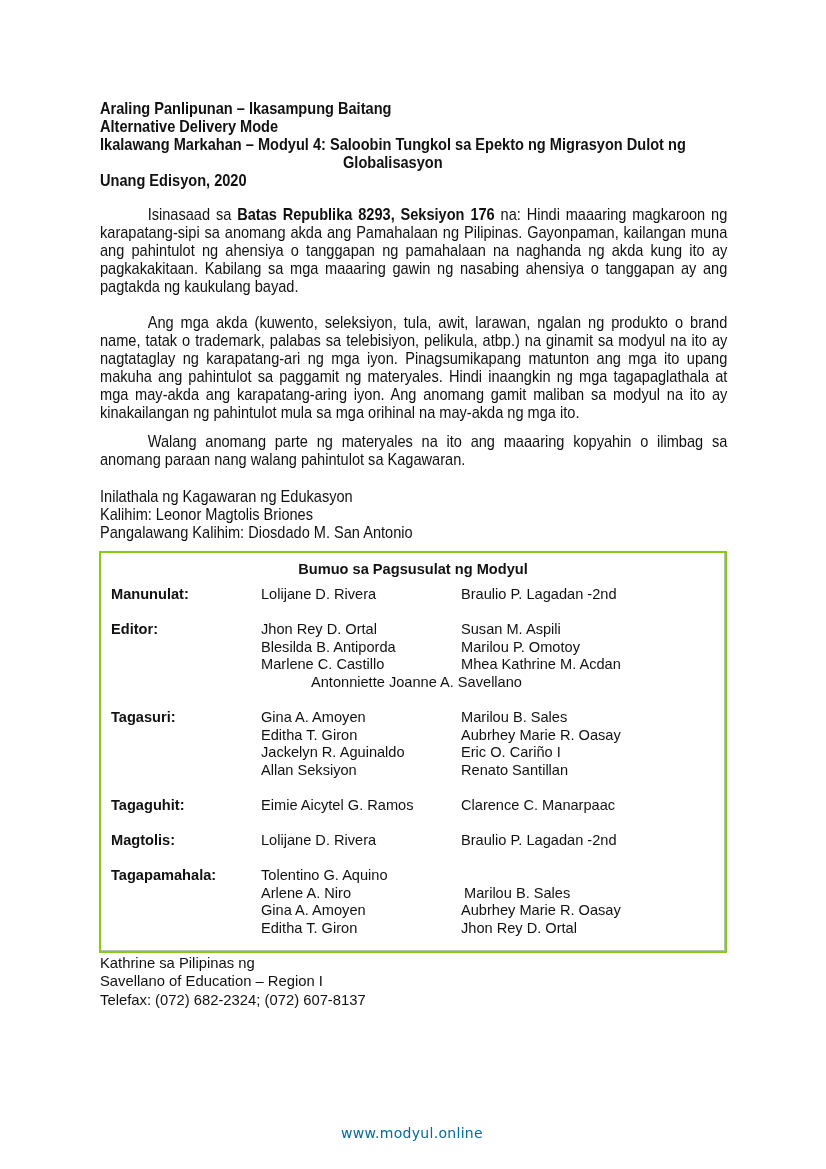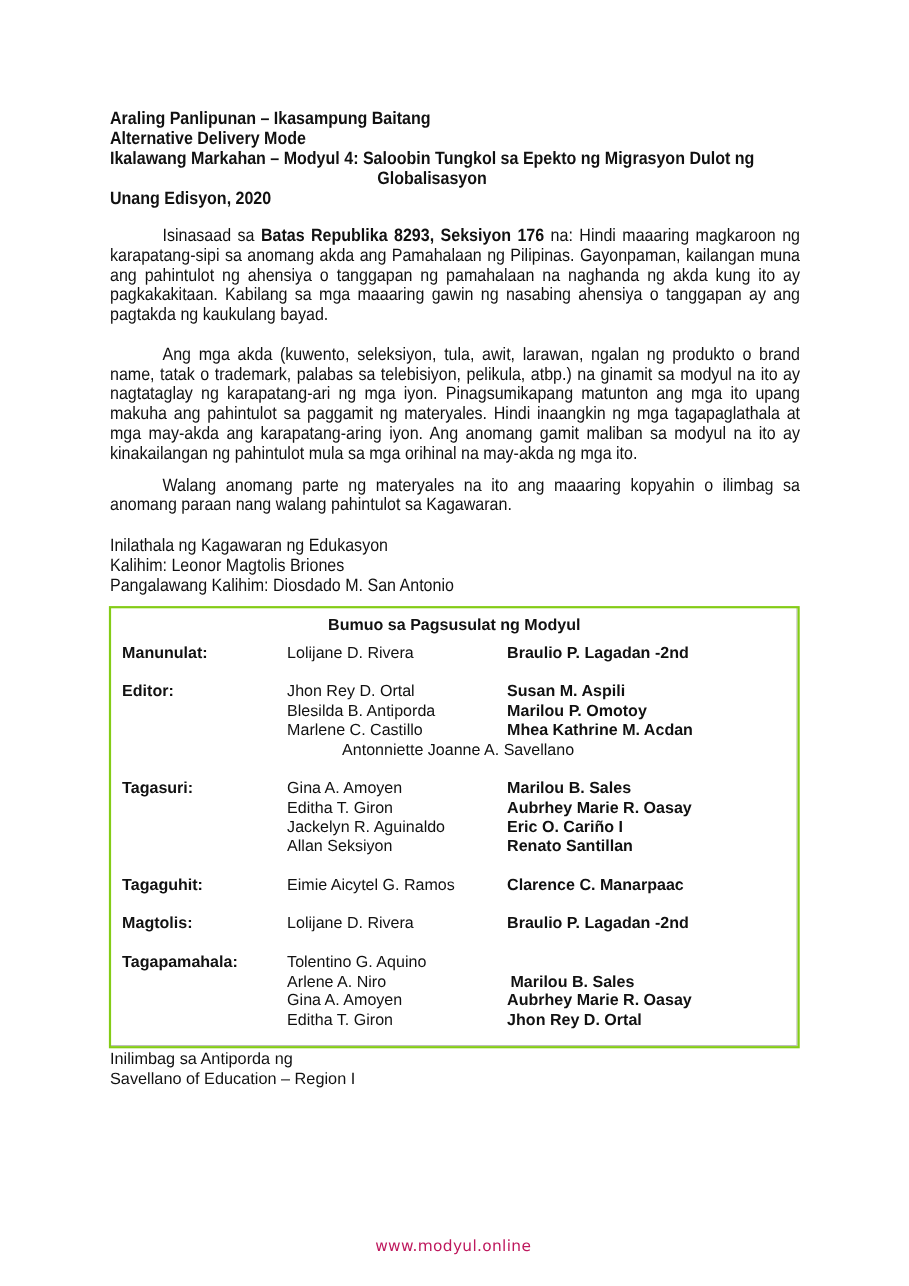--- a/index.html
+++ b/index.html
@@ -38,37 +38,37 @@
       font-size: 14.6px;
     }
     .credits .title {
       position: absolute; left: 0; right: 0; top: 8px; text-align: center;
       font-weight: bold;
     }
     .row { position: absolute; left: 10px; width: 600px; }
     .row .label { position: absolute; left: 0; top: 0; font-weight: bold; white-space: nowrap; }
     .row .col { position: absolute; top: 0; white-space: nowrap; }
     .row .c1 { left: 150px; }
-    .row .c2 { left: 350px; font-weight: bold; }
+    .row .c2 { left: 350px; }
     .row .line { height: 17.7px; line-height: 17.7px; }
     .row .center { position: absolute; left: 200px; white-space: nowrap; }
 
     .footer {
       position: absolute; left: 100px; top: 955px;
       font-size: 14.8px;
     }
     .footer div { white-space: nowrap; }
     .footer .l1 { height: 18px; }
     .footer .l2 { height: 19px; }
     .footer .l3 { height: 21px; }
     .footer .l4 { height: 21px; }
 
     .watermark {
       position: absolute; left: 0; width: 824px; top: 1125px; text-align: center;
-      font-family: "DejaVu Sans", sans-serif; font-size: 14px; color: #be185d;
+      font-family: "DejaVu Sans", sans-serif; font-size: 14px; color: #0369a1;
       letter-spacing: 0.3px;
     }
   </style>
 </head>
 <body>
 
 <div class="page">
 
   <div class="narrow heading">
     <div>Araling Panlipunan – Ikasampung Baitang</div>
@@ -165,18 +165,19 @@
       <div class="col c2">
         <div class="line"></div>
         <div class="line" style="padding-left:3px;">Marilou B. Sales</div>
         <div class="line">Aubrhey Marie R. Oasay</div>
         <div class="line">Jhon Rey D. Ortal</div>
       </div>
     </div>
   </div>
 
   <div class="footer">
-    <div class="l1">Inilimbag sa Antiporda ng</div>
+    <div class="l1">Kathrine sa Pilipinas ng</div>
     <div class="l2">Savellano of Education – Region I</div>
+    <div class="l4">Telefax: (072) 682-2324; (072) 607-8137</div>
   </div>
 
   <div class="watermark">www.modyul.online</div>
 </div>
 
 </body></html>

